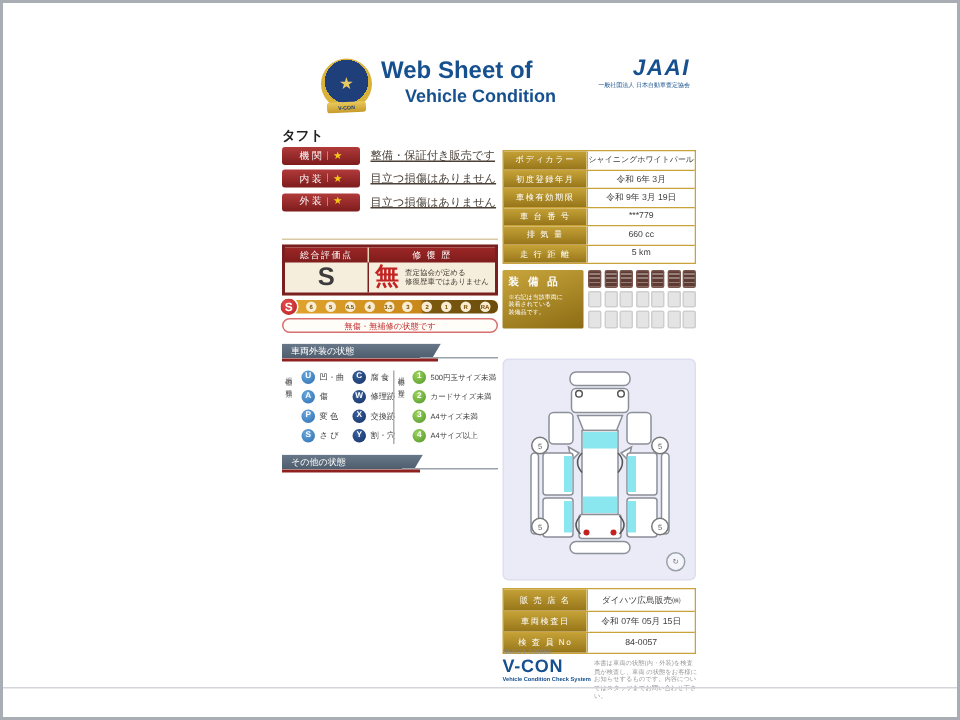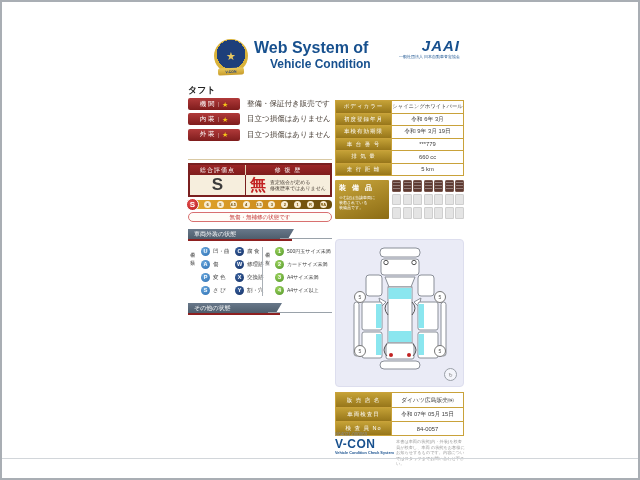--- a/index.html
+++ b/index.html
@@ -22,21 +22,21 @@
   .jaai-sub{right:178px;top:52px;font-size:4px;color:#17508e;}
   .vehicle-name{left:186px;top:82px;font-size:9px;font-weight:bold;color:#222;}
 
   
   .ratings{left:186px;top:96px;width:144px;height:58px;display:grid;grid-template-rows:repeat(4,1fr);row-gap:3px;}
   .rate-row{display:grid;grid-template-columns:52px 1fr;column-gap:7px;align-items:center;}
   .rate-label{background:linear-gradient(180deg,#b13a3a,#7e1c1c);border-radius:2px;color:#fff;
          font-size:6.5px;height:12px;display:flex;align-items:center;justify-content:center;gap:3px;}
   .rate-label .sep{color:rgba(255,255,255,.55);font-size:6px;}
   .star{color:#f5c518;font-size:7px;line-height:1;}
-  .rate-text{font-size:7.5px;color:#4a4038;}
+  .rate-text{font-size:7.5px;color:#4a4038;text-decoration:underline;}
   .tan-rule{left:186px;top:157px;width:144px;height:1px;background:#d9c9a4;}
 
   
   .eval{left:186px;top:161px;width:144px;height:34px;border:2px solid #7a1f1f;box-sizing:border-box;background:#f6eedd;}
   .eval-head{display:grid;grid-template-columns:56px 1fr;height:10px;
          background:linear-gradient(180deg,#9c2626,#7e1c1c);color:#fff;}
   .eval-head div{display:flex;align-items:center;justify-content:center;font-size:6px;letter-spacing:1px;}
   .eval-head .hcell-l{border-right:1px solid #e5d6b8;}
   .eval-body{display:grid;grid-template-columns:56px 1fr;height:20px;}
   .score-cell{display:flex;align-items:center;justify-content:center;font-size:17px;font-weight:bold;
@@ -114,21 +114,21 @@
 </style>
 </head>
 <body>
 
 <div class="page">
 
   <div class="a badge">
       <span class="star-glyph">★</span>
     </div>
   <div class="a badge-ribbon">V-CON</div>
-  <div class="a title1">Web System of</div>
+  <div class="a title1">Web Sheet of</div>
   <div class="a title2">Vehicle Condition</div>
   <div class="a jaai">JAAI</div>
   <div class="a jaai-sub">一般社団法人 日本自動車査定協会</div>
   <div class="a vehicle-name">タフト</div>
 
   <div class="a ratings">
     <div class="rate-row">
       <div class="rate-label">
         <span>機 関</span>
           <span class="sep">|</span>

